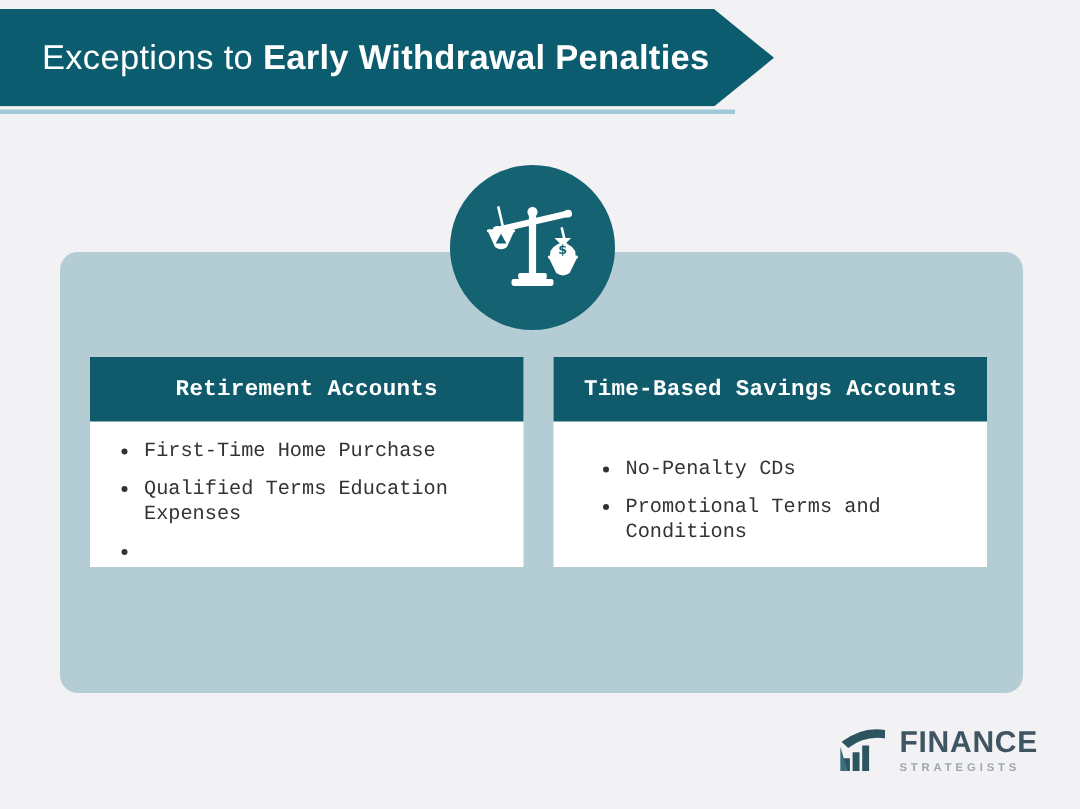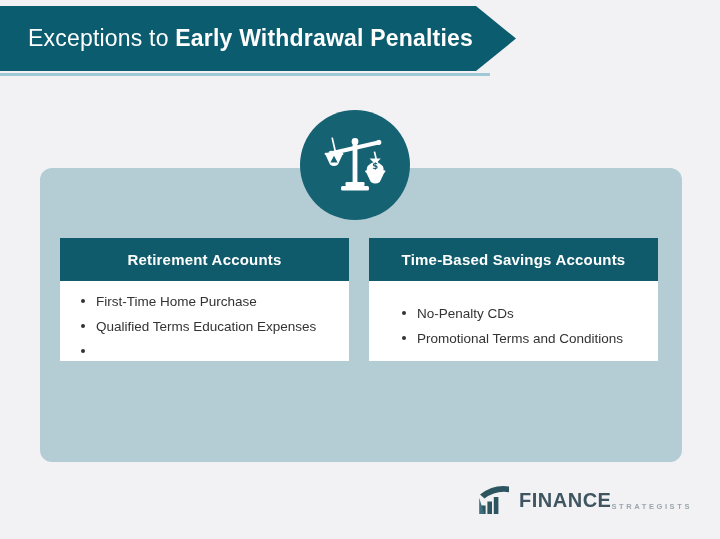--- a/index.html
+++ b/index.html
@@ -80,20 +80,21 @@
     top: 238px;
     width: 598px;
     display: flex;
     gap: 20px;
   }
   .column {
     width: 289px;
     background: #ffffff;
     display: flex;
     flex-direction: column;
+    font-family: Liberation Mono, monospace;
   }
   .column-header {
     background: #0f5b6b;
     color: #ffffff;
     font-size: 15px;
     font-weight: 700;
     text-align: center;
     padding: 13px 8px;
     letter-spacing: 0.2px;
   }
@@ -132,23 +133,22 @@
     position: absolute;
     right: 28px;
     bottom: 24px;
     display: flex;
     align-items: center;
     gap: 7px;
   }
   #logo-mark { display: block; }
   .logo-words {
     display: flex;
-    flex-direction: row;
+    flex-direction: column;
     line-height: 1;
-    align-items: flex-end;
   }
   .logo-finance {
     font-size: 20px;
     font-weight: 700;
     color: #3f5561;
     letter-spacing: 0.5px;
   }
   .logo-strategists {
     font-size: 7.5px;
     font-weight: 700;

